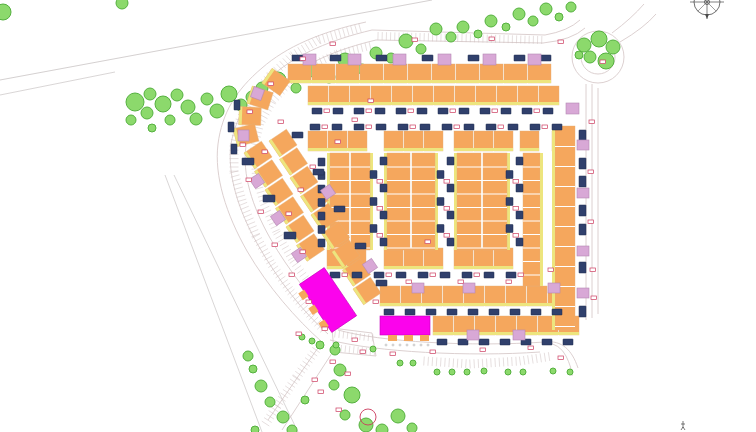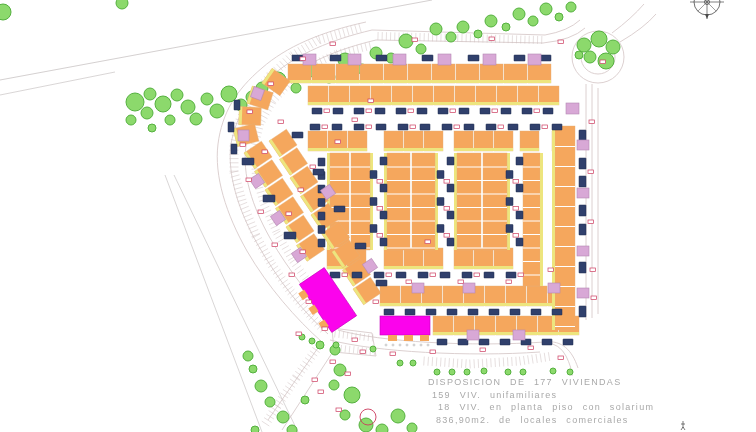--- a/index.html
+++ b/index.html
@@ -864,19 +864,13 @@
           <line x1="-17" y1="0" x2="17" y2="0" stroke="#4A4A4A" stroke-width="0.7"></line>
           <line x1="0" y1="-18" x2="0" y2="17" stroke="#4A4A4A" stroke-width="0.7"></line>
           <line x1="0" y1="-13" x2="0" y2="13" stroke="#4A4A4A" stroke-width="0.5" transform="rotate(45)"></line>
           <line x1="0" y1="-13" x2="0" y2="13" stroke="#4A4A4A" stroke-width="0.5" transform="rotate(135)"></line>
           <path d="M0,17 l-2,-5 h4 Z" fill="#4A4A4A"></path>
         </g>
         <path d="M683,421 l0,7 M681,424 l4,0 M681,430 l2,-3 M685,430 l-2,-3" stroke="#555" stroke-width="0.8" fill="none"></path>
       </g>
     </svg>
 
-  <div id="legend" style="color: rgb(169, 169, 169);">
-    <div class="l1">DISPOSICION  DE  177  VIVIENDAS</div>
-    <div class="l2">159  VIV.  unifamiliares</div>
-    <div class="l3">18  VIV.  en  planta  piso  con  solarium</div>
-    <div class="l4">836,90m2.  de  locales  comerciales</div>
-  </div>
 </div>
 
 </body></html>

